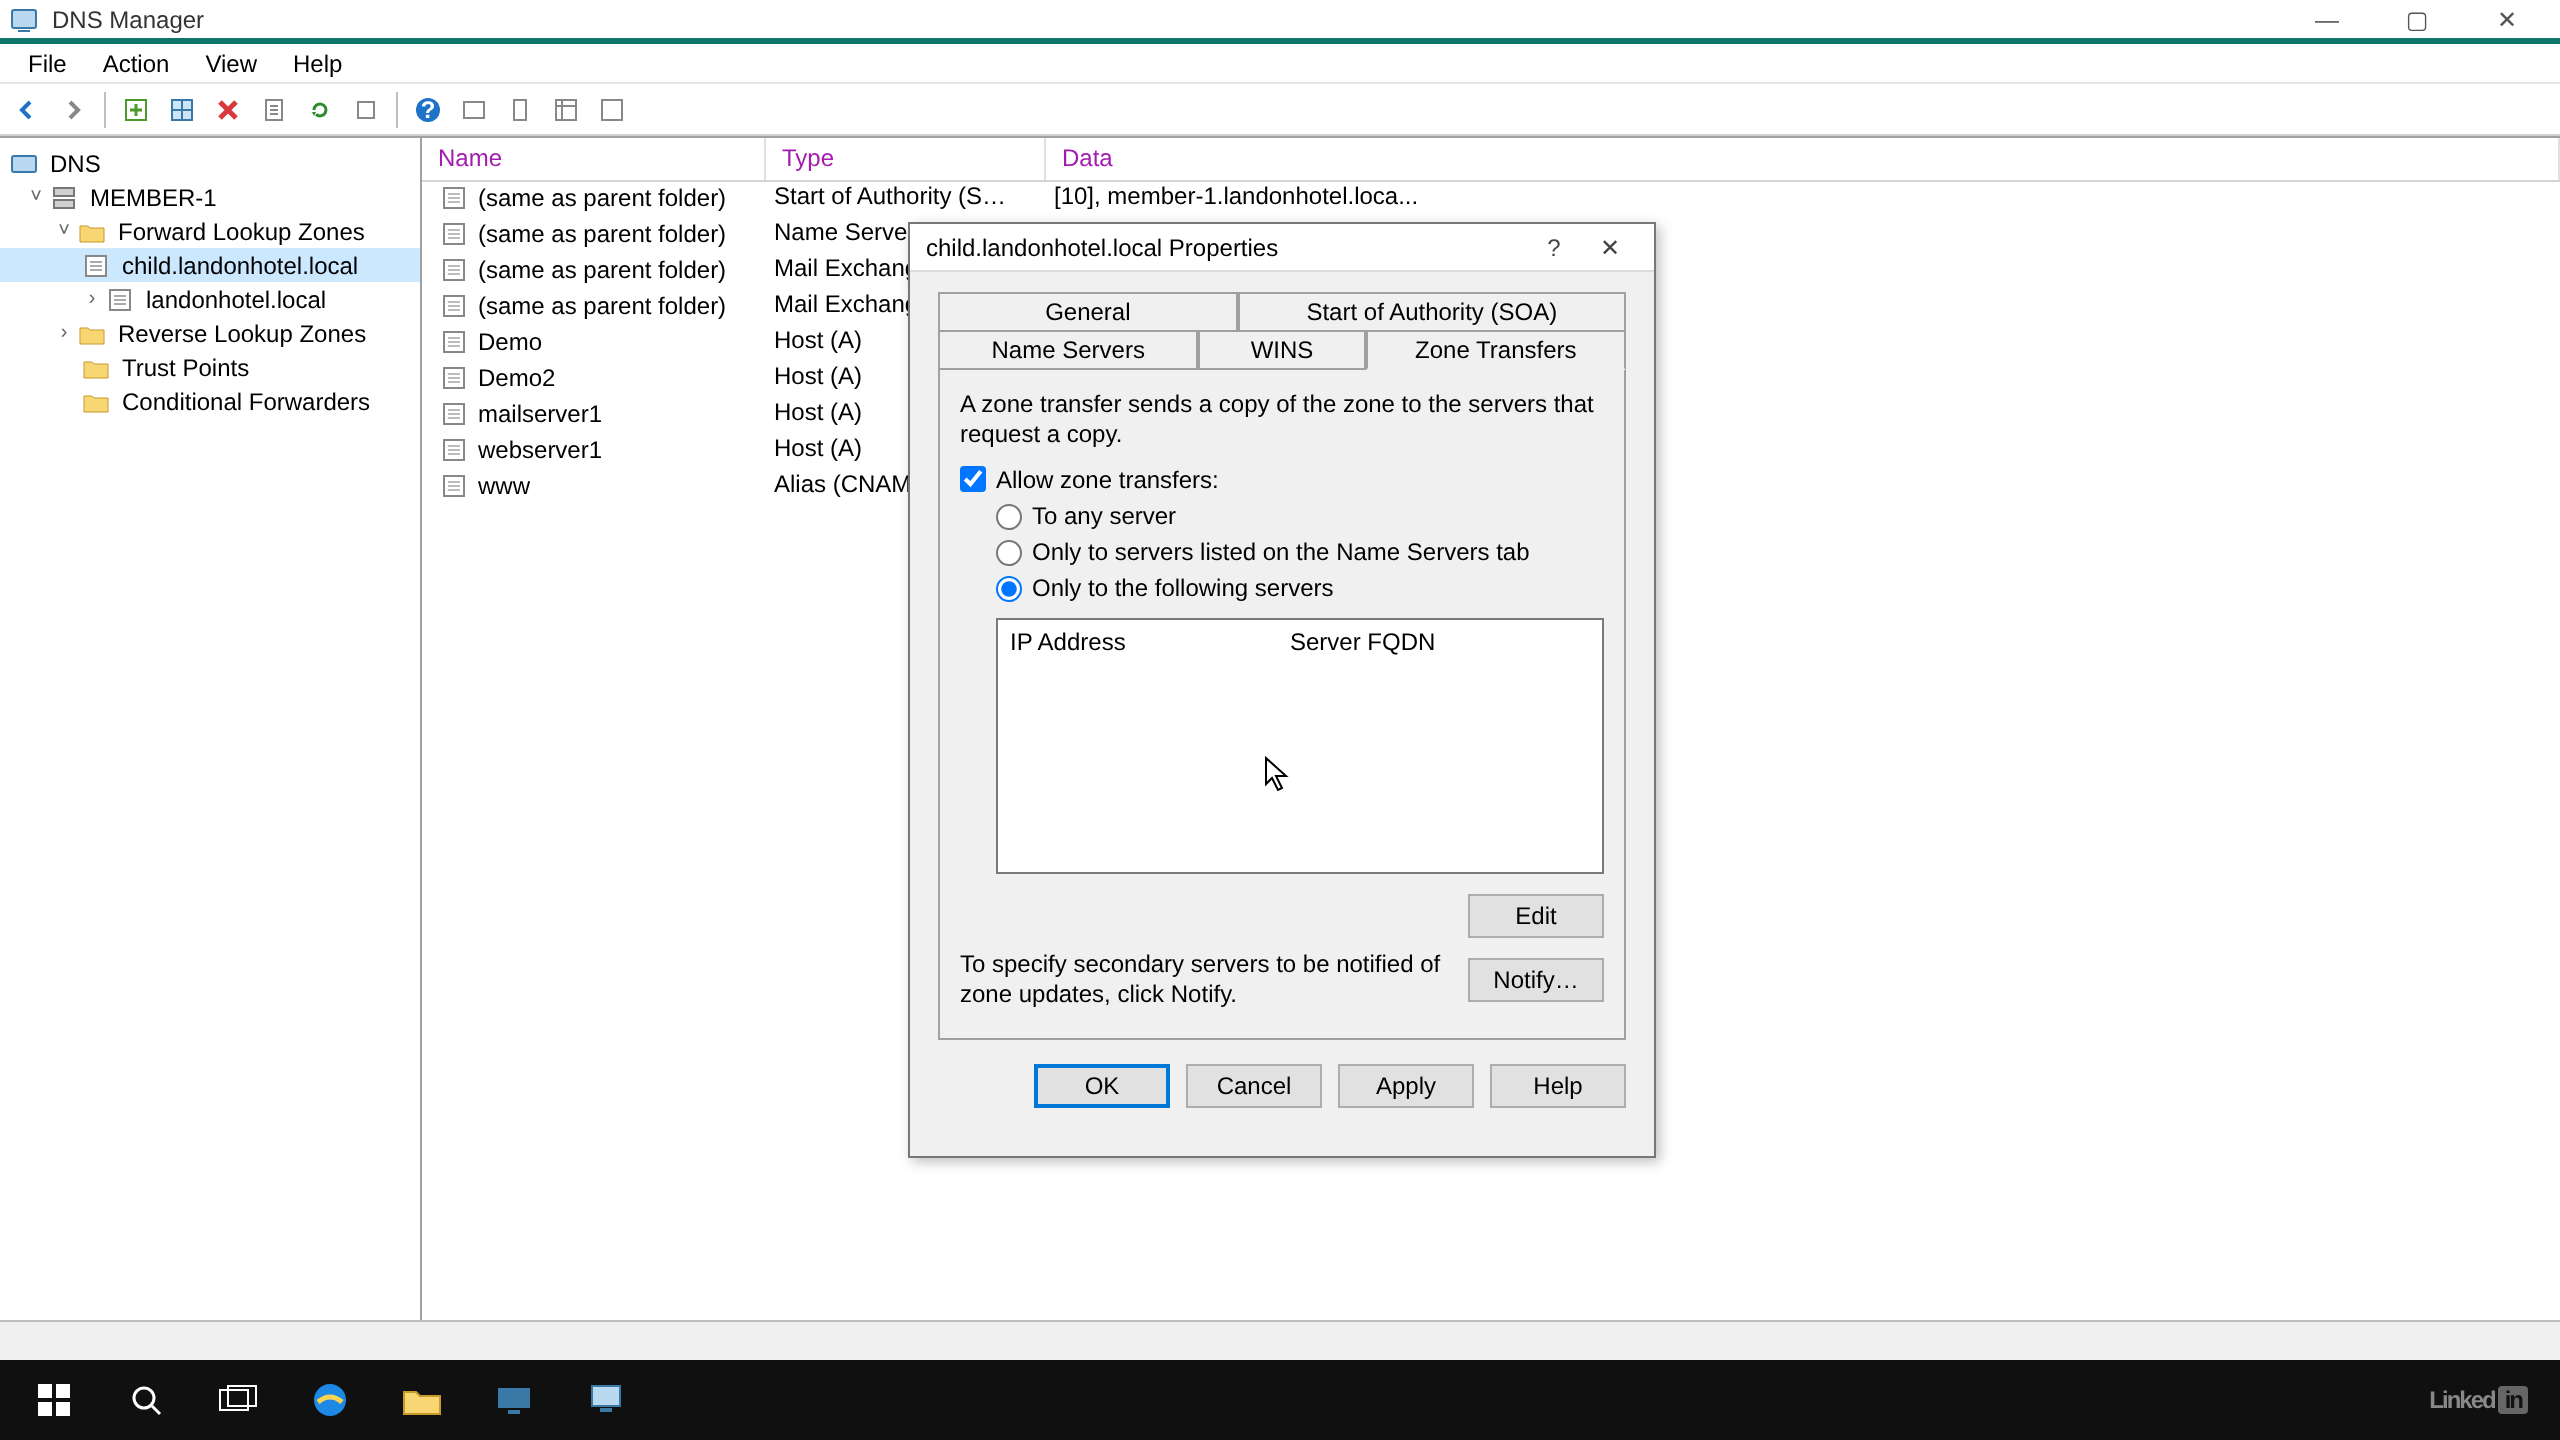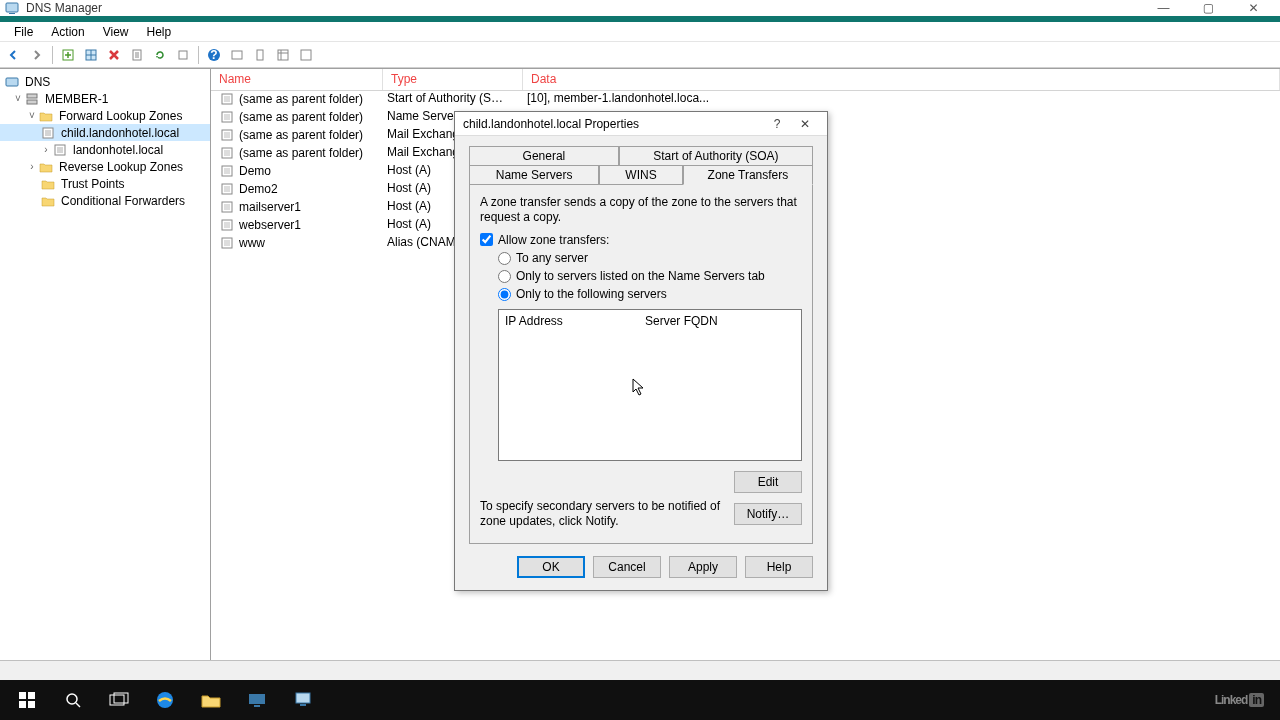--- a/index.html
+++ b/index.html
@@ -1,19 +1,19 @@
 <!DOCTYPE html>
 <html><head>
 <meta charset="utf-8">
 <style>
 * { box-sizing: border-box; margin: 0; padding: 0; font-family: "Segoe UI", Tahoma, sans-serif; font-size: 12px; }
 body { background: #fff; width: 1280px; height: 720px; overflow: hidden; position: relative; }
 
 
-.titlebar { height: 22px; background: #fff; display: flex; align-items: center; padding: 0 4px; border-bottom: 6px solid #0f766e; }
+.titlebar { height: 22px; background: #fff; display: flex; align-items: center; padding: 0 4px; border-bottom: 3px solid #0f766e; }
 .titlebar .app-icon { width: 16px; height: 16px; margin-right: 6px; }
 .titlebar .title { flex: 1; color: #333; }
 .titlebar .winbtn { width: 45px; height: 22px; display: flex; align-items: center; justify-content: center; color: #555; }
 
 
 .menubar { height: 20px; display: flex; align-items: center; padding: 0 6px; gap: 2px; border-bottom: 1px solid #e5e5e5; }
 .menubar .menu { padding: 2px 8px; cursor: default; }
 
 
 .toolbar { height: 26px; display: flex; align-items: center; padding: 0 4px; gap: 3px; border-bottom: 1px solid #d0d0d0; }
@@ -27,46 +27,46 @@
 
 
 .tree-item { display: flex; align-items: center; height: 17px; padding-right: 4px; white-space: nowrap; cursor: default; }
 .tree-item.selected { background: #cce8ff; }
 .tree-item .expander { width: 12px; text-align: center; color: #666; font-size: 10px; user-select: none; }
 .tree-item .ticon { width: 16px; height: 16px; margin-right: 3px; display: flex; align-items: center; justify-content: center; }
 .tree-item .label { padding: 0 2px; }
 
 
 .list-header { display: flex; height: 22px; border-bottom: 1px solid #d4d4d4; position: sticky; top: 0; background: #fff; }
-.list-header .col { padding: 3px 8px; border-right: 1px solid #e0e0e0; color: #ef4444; }
+.list-header .col { padding: 3px 8px; border-right: 1px solid #e0e0e0; color: #a21caf; }
 .col-name { width: 172px; }
 .col-type { width: 140px; }
 .col-data { flex: 1; }
 .list-row { display: flex; height: 18px; align-items: flex-start; }
 .list-row .cell { padding: 0 8px; white-space: nowrap; overflow: hidden; text-overflow: ellipsis; }
 .list-row .ricon { width: 16px; height: 16px; margin-left: 4px; display:flex; align-items:center; justify-content:center;}
 .list-row .cell.col-name { width: 168px; display:flex; align-items:center; gap:4px; padding-left:4px;}
 
 
 .dialog { position: absolute; left: 454px; top: 111px; width: 374px; background: #f0f0f0; border: 1px solid #777; box-shadow: 2px 2px 6px rgba(0,0,0,0.25); }
 .dlg-title { height: 24px; background: #fff; display: flex; align-items: center; padding: 0 8px; border-bottom: 1px solid #ddd; }
 .dlg-title .text { flex: 1; }
 .dlg-title .dbtn { width: 28px; height: 20px; display: flex; align-items: center; justify-content: center; color: #444; }
-.dlg-body { padding: 10px 14px 12px 14px; }
+.dlg-body { padding: 10px 14px 24px 14px; }
 .tab-row { display: flex; }
 .tab { border: 1px solid #a0a0a0; border-bottom: none; background: #f0f0f0; text-align: center; padding: 2px 0; cursor: default; }
 .tab-row.row2 .tab { }
 .tab.active { background: #f0f0f0; position: relative; z-index: 2; border-bottom: 1px solid #f0f0f0; margin-bottom:-1px;}
 .tab-group { margin-bottom: 8px; }
 .tab-panel { border: 1px solid #a0a0a0; background: #f0f0f0; padding: 10px 10px 14px 10px; }
 .desc { margin-bottom: 8px; line-height: 1.25; }
 .checkbox-row { display: flex; gap: 5px; margin-bottom: 4px; }
 .radio-row { display: flex; align-items: center; gap: 5px; margin-left: 18px; margin-bottom: 4px; }
 .checkbox-row input, .radio-row input { width:13px; height:13px; }
-.server-list { border: 1px solid #7a7a7a; background: #fff; margin: 8px 0 10px 18px; height: 152px; }
+.server-list { border: 1px solid #7a7a7a; background: #fff; margin: 8px 0 10px 18px; height: 128px; }
 .server-list .hdr { display: flex; padding: 4px 6px; }
 .server-list .hdr .h1 { width: 140px; }
 .dlg-btn-row { display: flex; justify-content: flex-end; gap: 8px; }
 .btn { min-width: 68px; height: 22px; background: #e1e1e1; border: 1px solid #adadad; display:flex; align-items:center; justify-content:center; cursor:default; padding: 0 10px;}
 .btn.primary { border-color: #0078d7; box-shadow: inset 0 0 0 1px #0078d7; }
 .notify-row { display:flex; align-items:center; gap:4px; margin-top:6px; }
 .notify-row .ntext { flex:1; line-height:1.25; }
 
 
 .cursor-arrow { position:absolute; left: 632px; top: 378px; pointer-events:none; }

